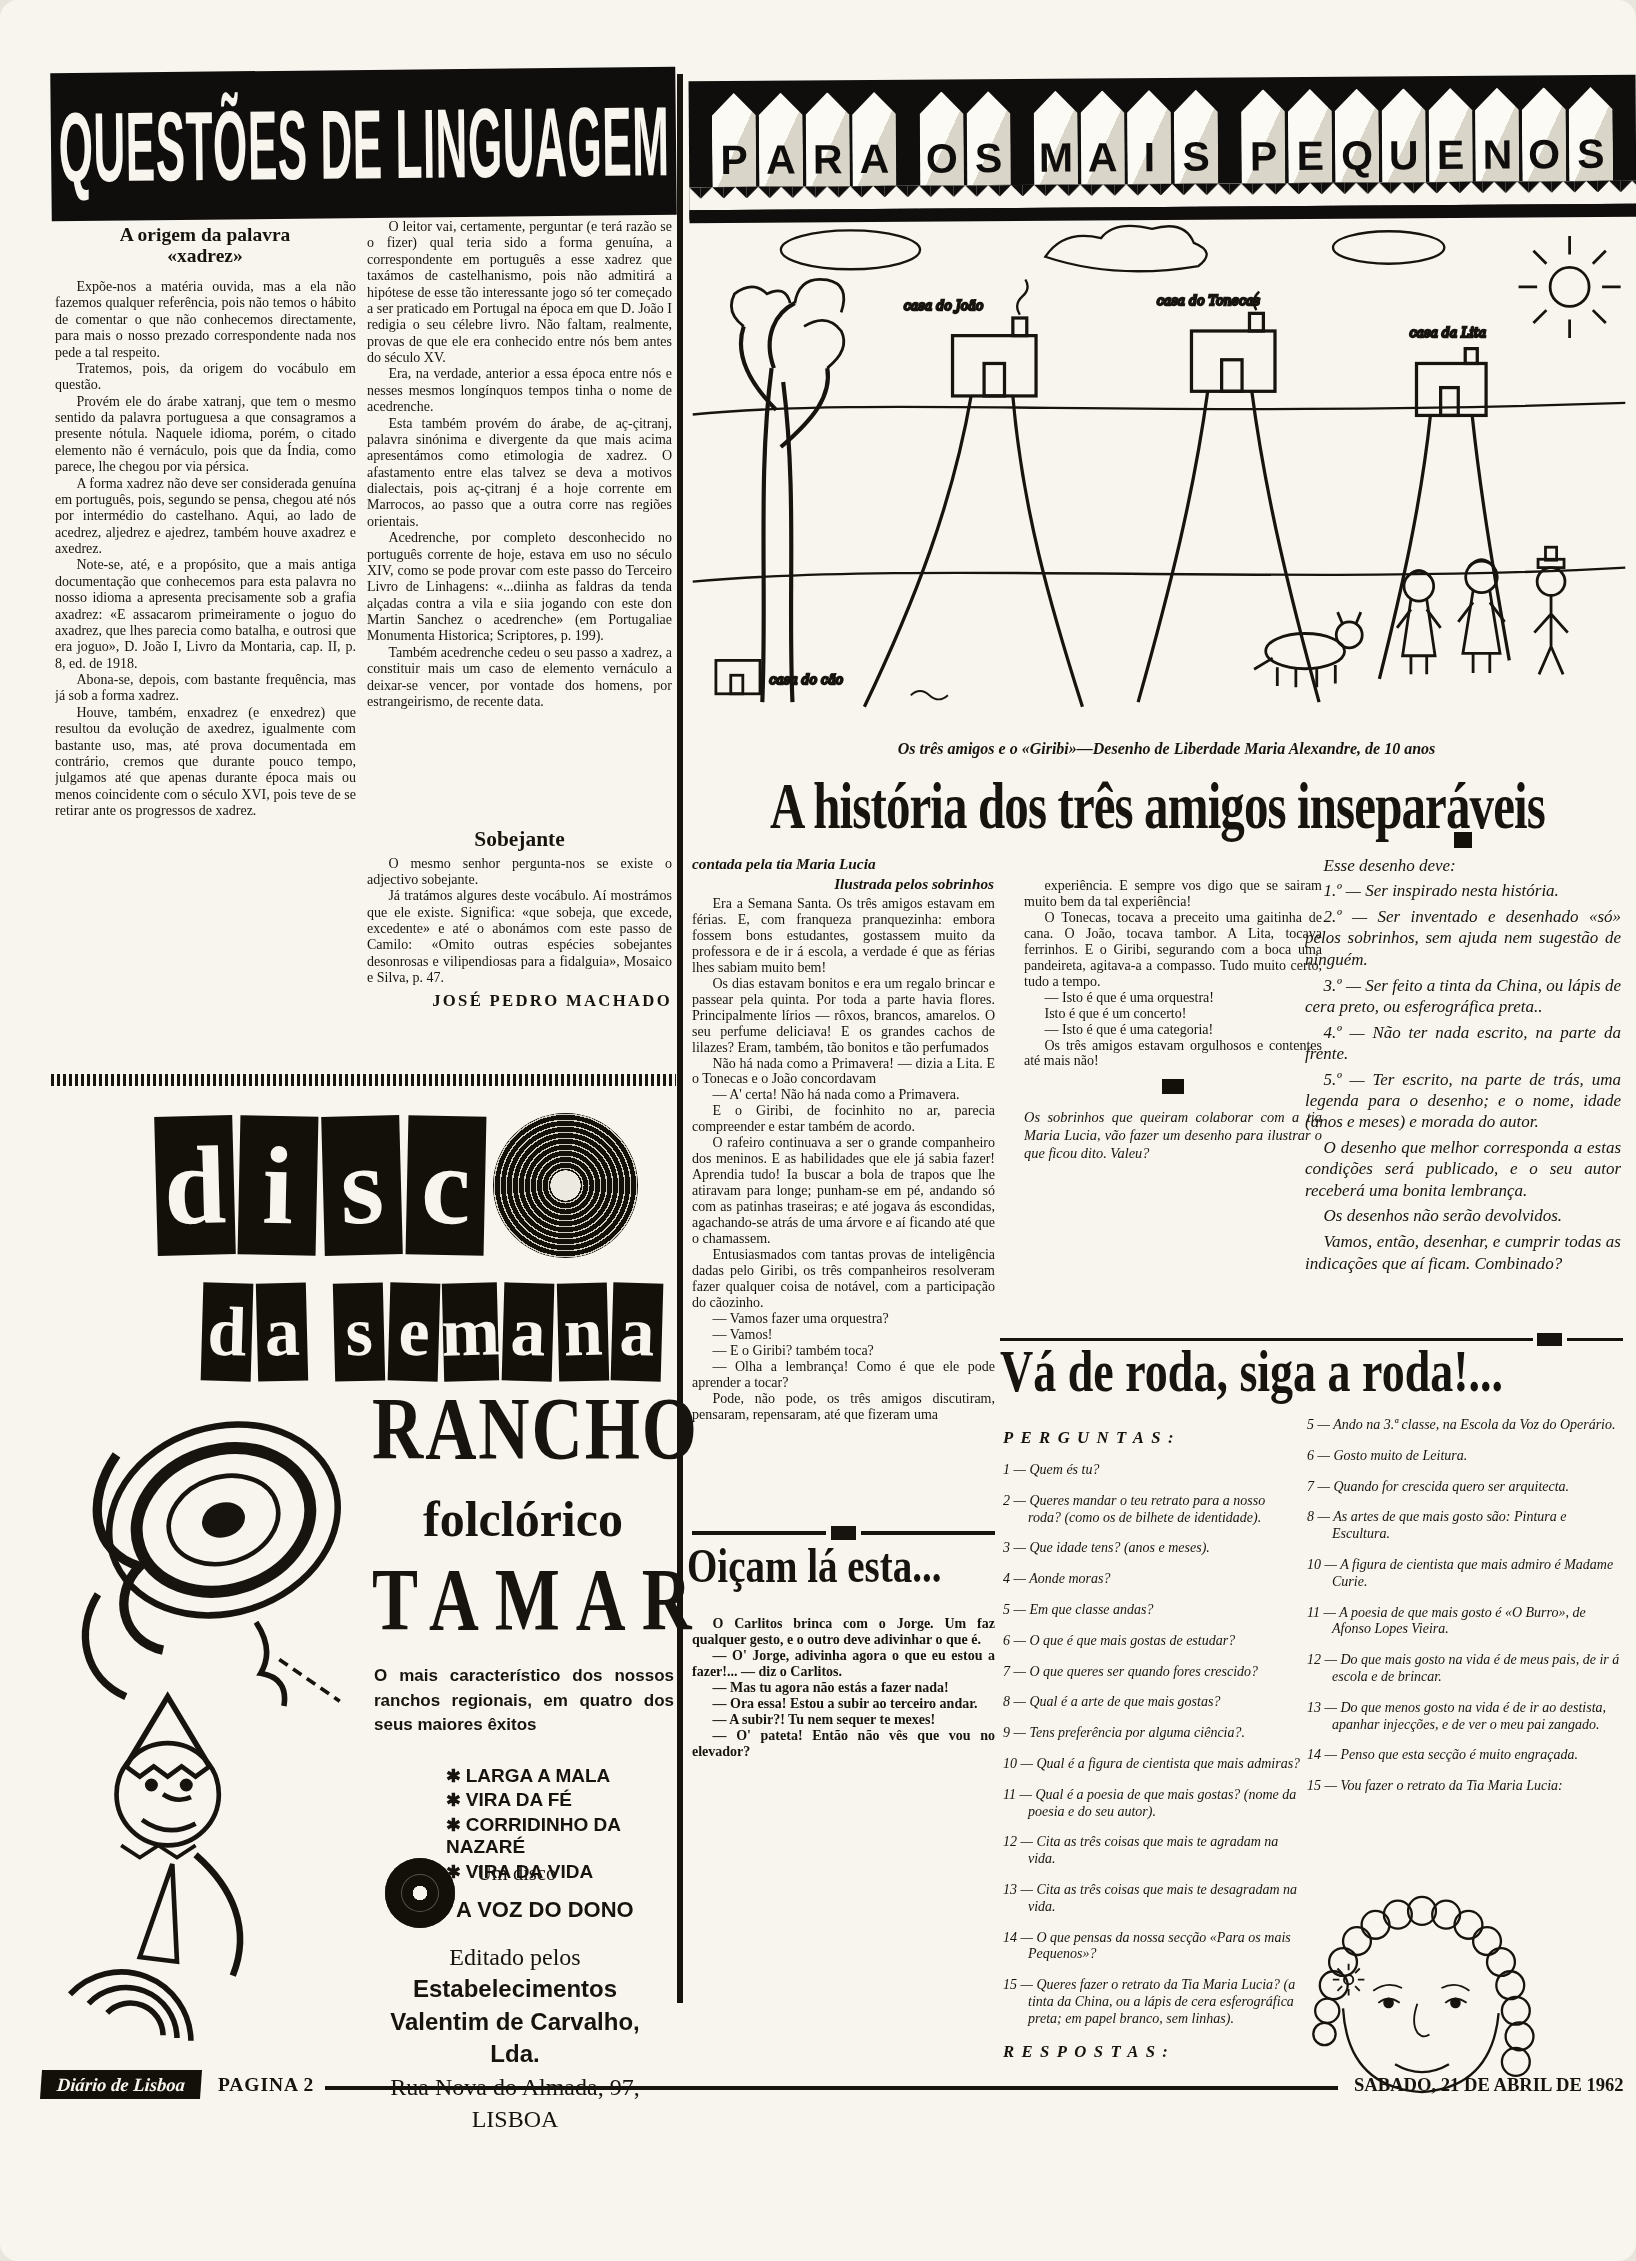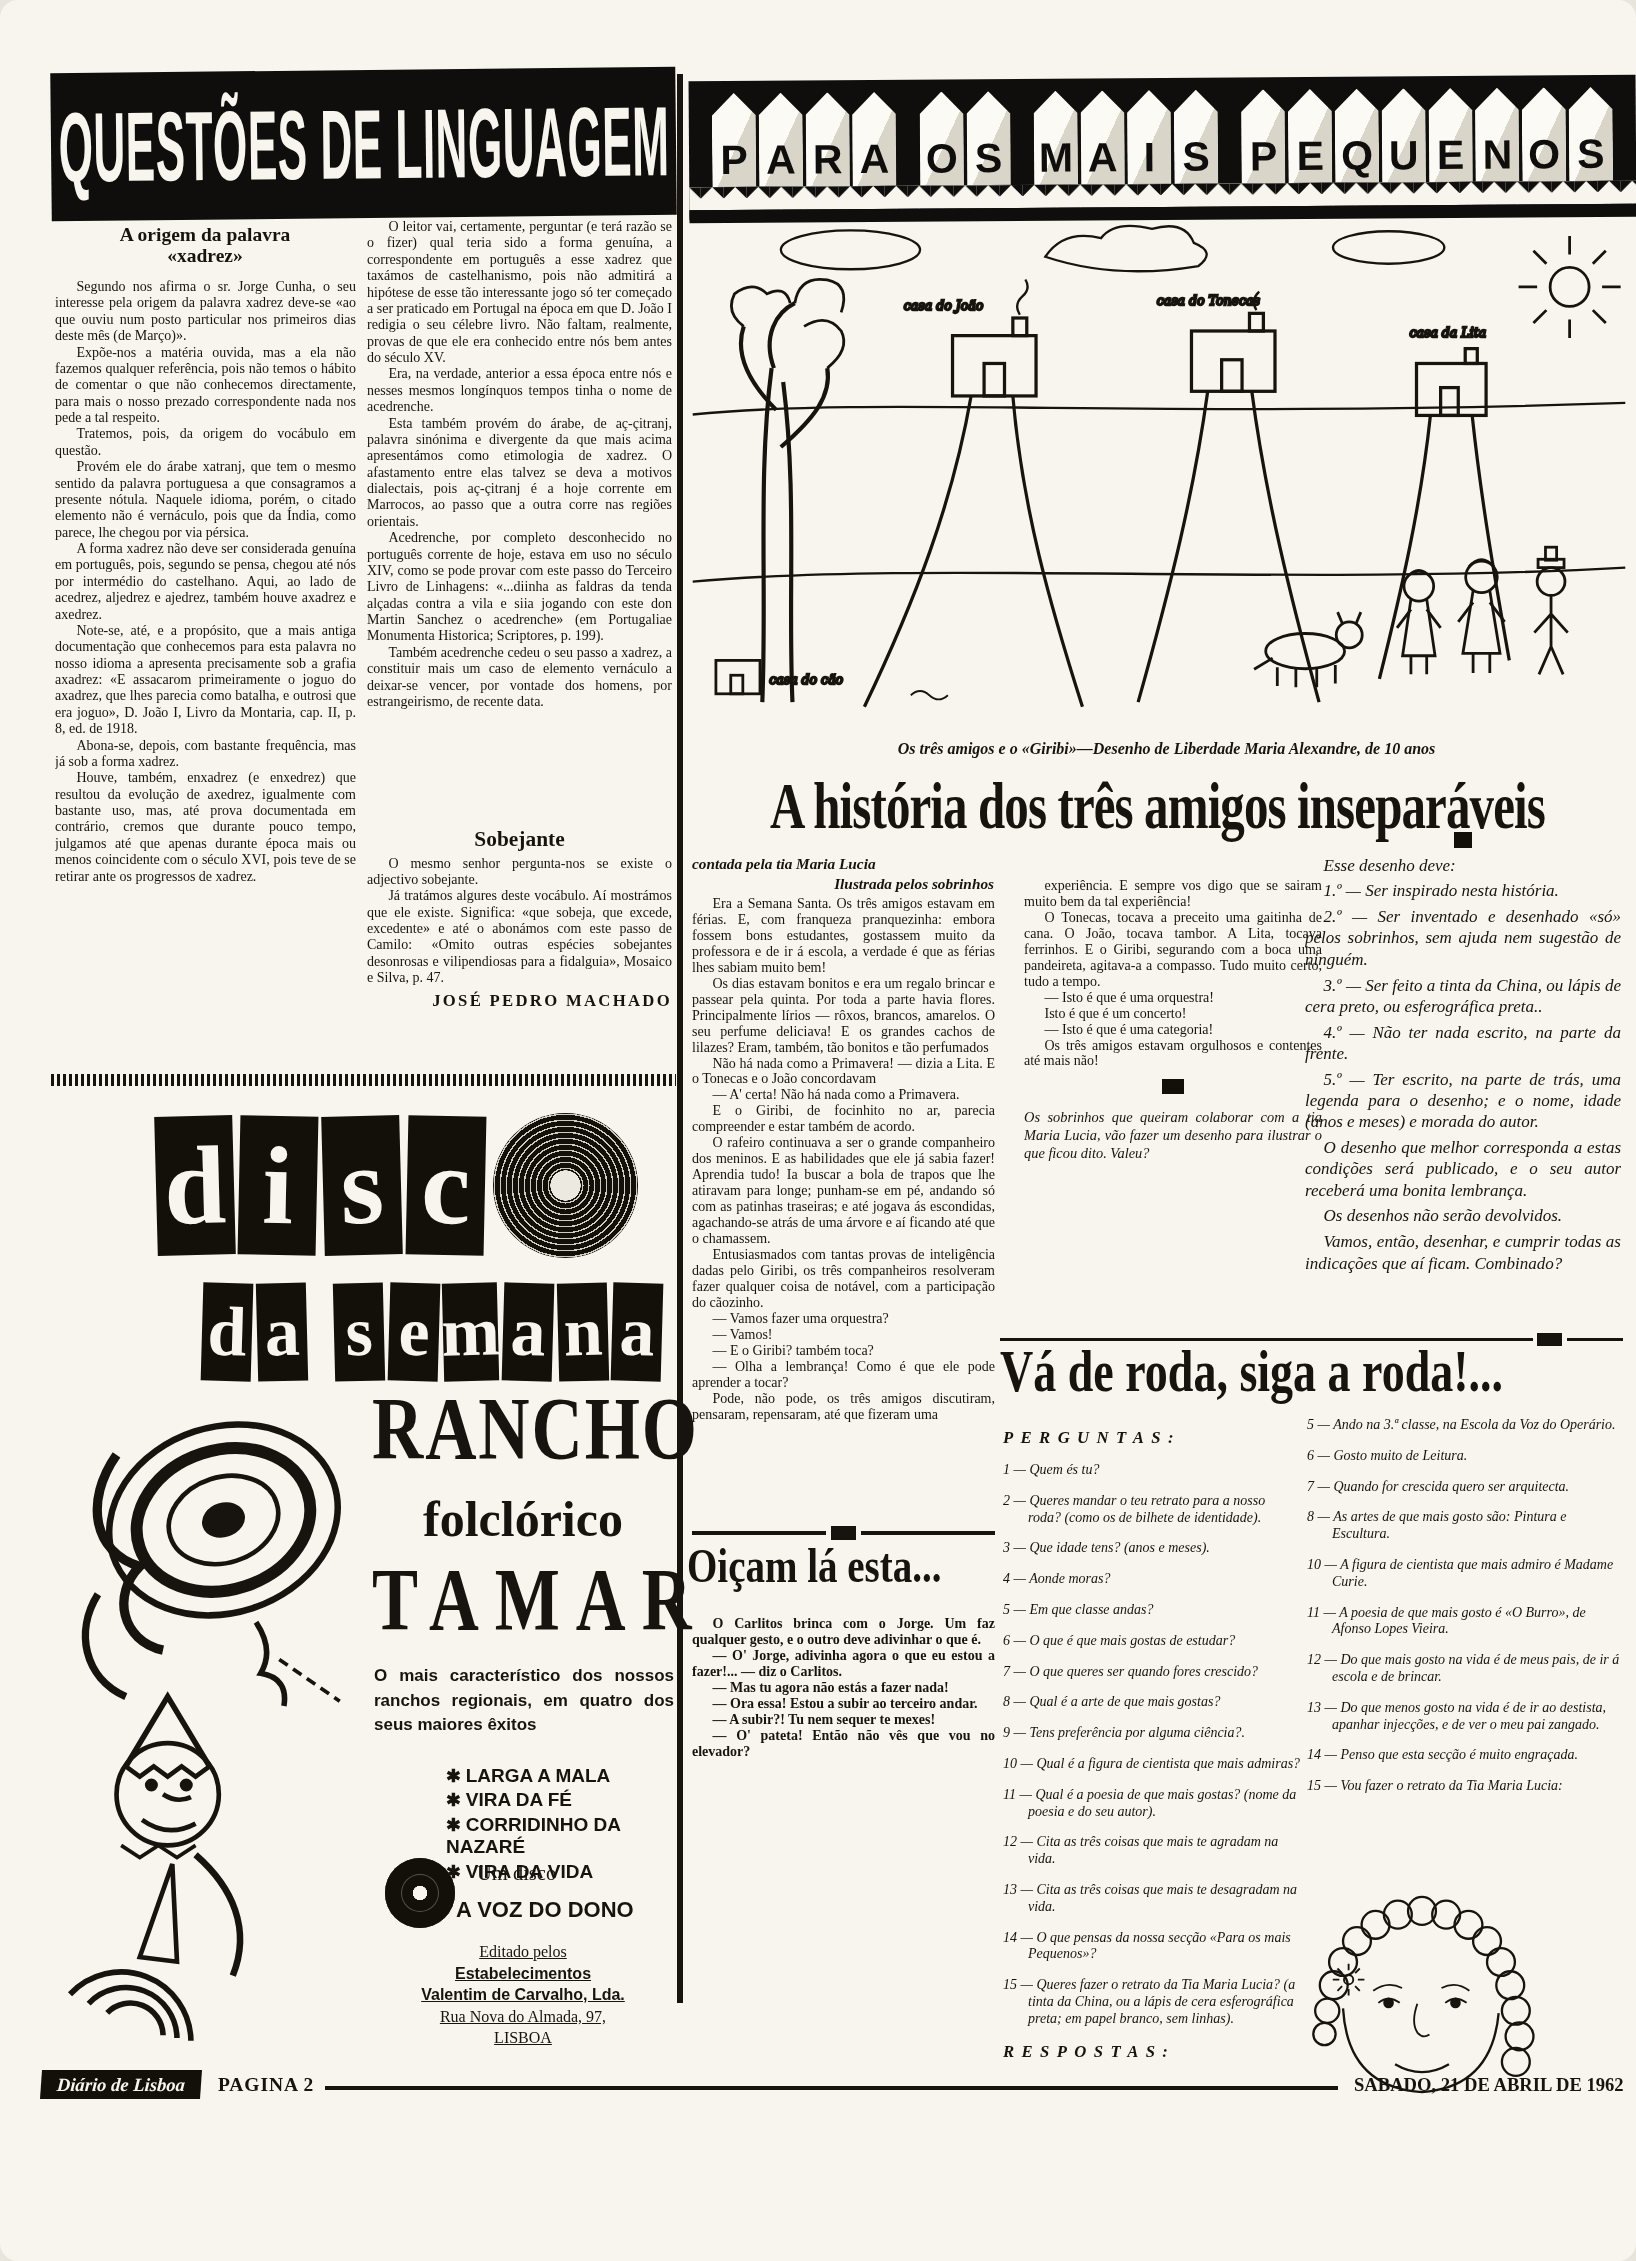--- a/index.html
+++ b/index.html
@@ -62,21 +62,21 @@
     font-size:17px;line-height:1.45;text-align:justify;}
   .songs{left:446px;top:1762px;width:242px;}
   .songs .song{margin:2.8px 0;font-family:"Liberation Sans",sans-serif;font-weight:700;font-size:19px;line-height:1.15;}
   .songs .song::before{content:"✱  ";font-size:17.7px;}
   .disc-row{left:372px;top:1853px;width:302px;}
   .record-icon{position:absolute;left:13px;top:4.6px;width:70px;height:70px;border-radius:50%;
     background:radial-gradient(circle,#f7f5ee 0 7px,#121008 7.4px 100%);
     box-shadow:inset 0 0 0 16px #121008, inset 0 0 0 17px #55524a;}
   .um-disco{position:absolute;left:105px;top:9.3px;font-size:20.5px;}
   .voz-dono{position:absolute;left:84px;top:44px;font-family:"Liberation Sans",sans-serif;font-weight:700;font-size:22px;white-space:nowrap;}
-  .editado{left:372px;top:1941px;width:302px;text-align:center;font-size:16px;line-height:1.35;text-decoration:underline;}
+  .editado{left:364px;top:1941px;width:302px;text-align:center;font-size:24px;line-height:1.35;}
   .editado .b{font-family:"Liberation Sans",sans-serif;font-weight:700;}
 
   
   .kid-drawing{left:692px;top:215px;width:934px;height:515px;}
   .kid-drawing svg{width:100%;height:100%;}
   .kid-drawing text{font-family:"DejaVu Serif",serif;font-style:italic;font-size:27px;fill:#17140f;}
   .caption{left:725px;top:740px;width:883px;text-align:center;font-style:italic;font-weight:700;font-size:16px;}
 
   
   .headline{left:688px;top:777px;width:939px;text-align:center;font-weight:700;font-size:49px;
@@ -160,21 +160,20 @@
     <div class="bottom-bar"></div>
   </div>
 
   <div class="abs vrule"></div>
 
   <div class="abs art-title">
     <span>A origem da palavra</span><br>
     <span>«xadrez»</span>
   </div>
   <div class="abs art-col col1">
-      <p class="para">Segundo nos afirma o sr. Jorge Cunha, o seu interesse pela origem da palavra xadrez deve-se «ao que ouviu num posto particular nos primeiros dias deste mês (de Março)».</p>
       <p class="para">Expõe-nos a matéria ouvida, mas a ela não fazemos qualquer referência, pois não temos o hábito de comentar o que não conhecemos directamente, para mais o nosso prezado correspondente nada nos pede a tal respeito.</p>
       <p class="para">Tratemos, pois, da origem do vocábulo em questão.</p>
       <p class="para">Provém ele do árabe xatranj, que tem o mesmo sentido da palavra portuguesa a que consagramos a presente nótula. Naquele idioma, porém, o citado elemento não é vernáculo, pois que da Índia, como parece, lhe chegou por via pérsica.</p>
       <p class="para">A forma xadrez não deve ser considerada genuína em português, pois, segundo se pensa, chegou até nós por intermédio do castelhano. Aqui, ao lado de acedrez, aljedrez e ajedrez, também houve axadrez e axedrez.</p>
       <p class="para">Note-se, até, e a propósito, que a mais antiga documentação que conhecemos para esta palavra no nosso idioma a apresenta precisamente sob a grafia axadrez: «E assacarom primeiramente o joguo do axadrez, que lhes parecia como batalha, e outrosi que era joguo», D. João I, Livro da Montaria, cap. II, p. 8, ed. de 1918.</p>
       <p class="para">Abona-se, depois, com bastante frequência, mas já sob a forma xadrez.</p>
       <p class="para">Houve, também, enxadrez (e enxedrez) que resultou da evolução de axedrez, igualmente com bastante uso, mas, até prova documentada em contrário, cremos que durante pouco tempo, julgamos até que apenas durante época mais ou menos coincidente com o século XVI, pois teve de se retirar ante os progressos de xadrez.</p>
     </div>
   <div class="abs art-col col2">
       <p class="para">O leitor vai, certamente, perguntar (e terá razão se o fizer) qual teria sido a forma genuína, a correspondente em português a esse xadrez que taxámos de castelhanismo, pois não admitirá a hipótese de esse tão interessante jogo só ter começado a ser praticado em Portugal na época em que D. João I redigia o seu célebre livro. Não faltam, realmente, provas de que ele era conhecido entre nós bem antes do século XV.</p>

